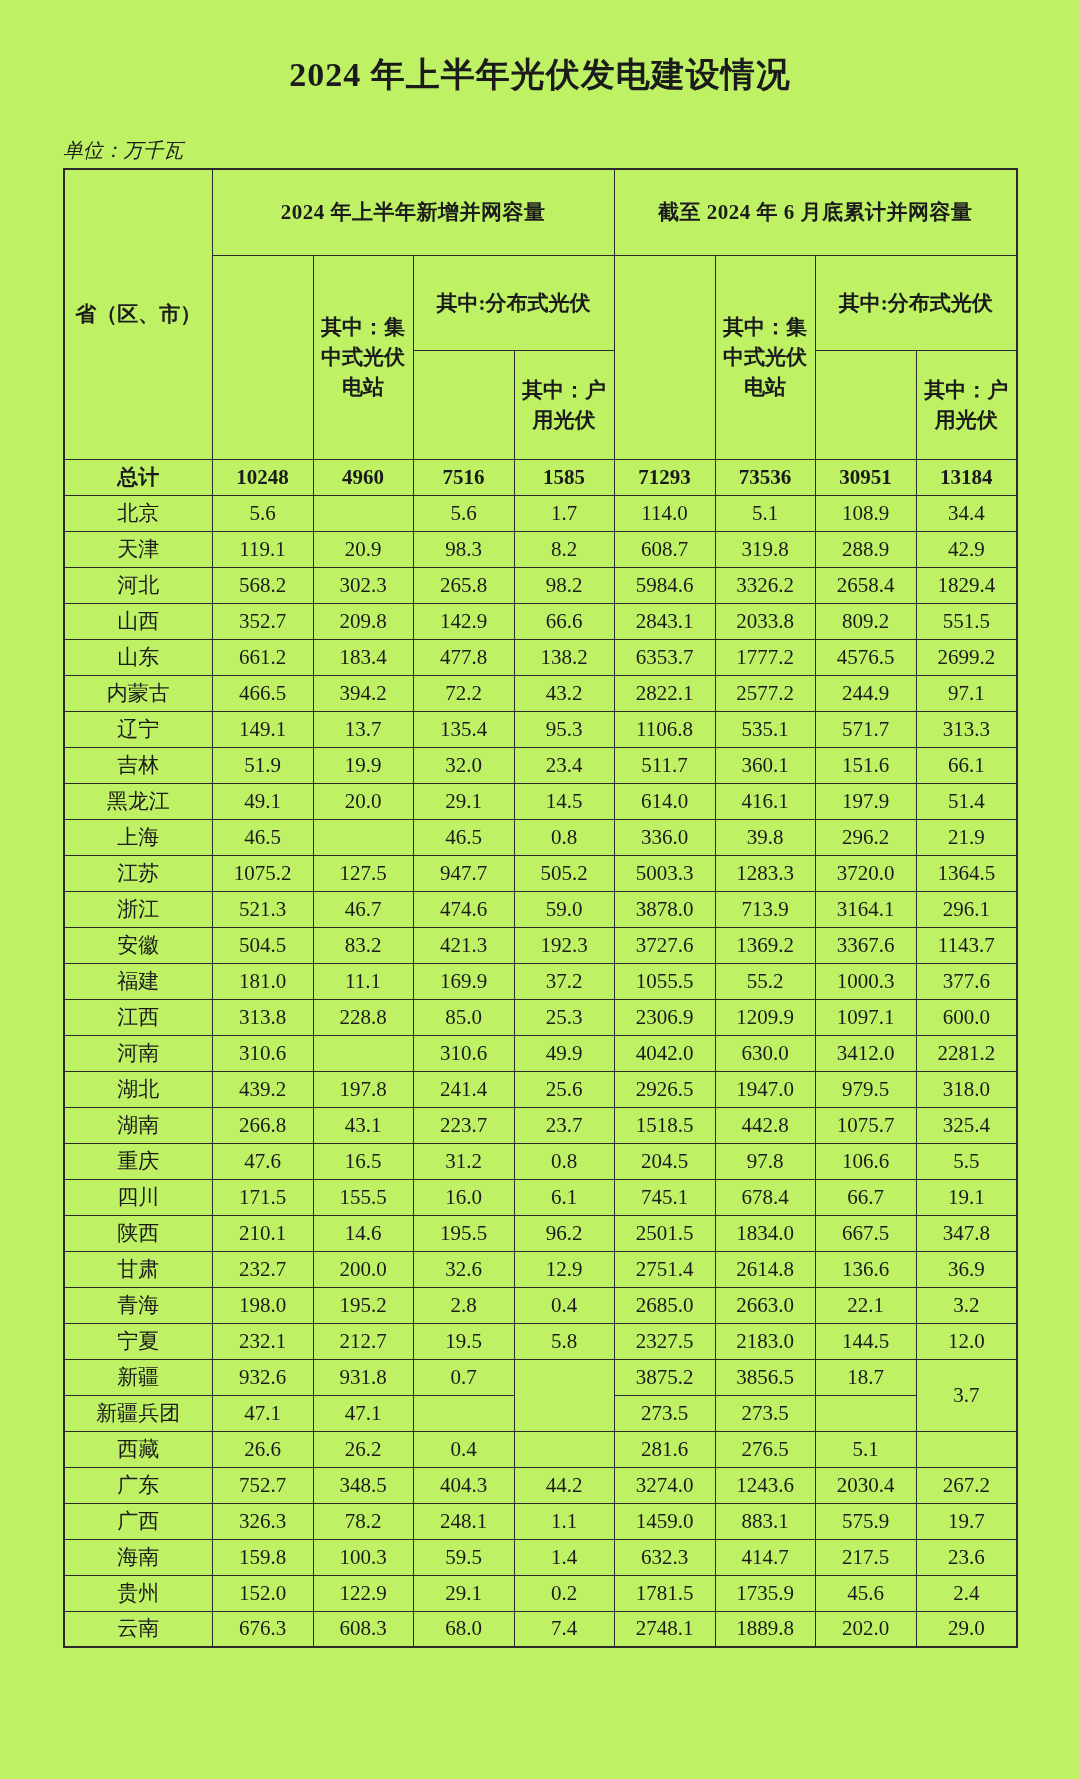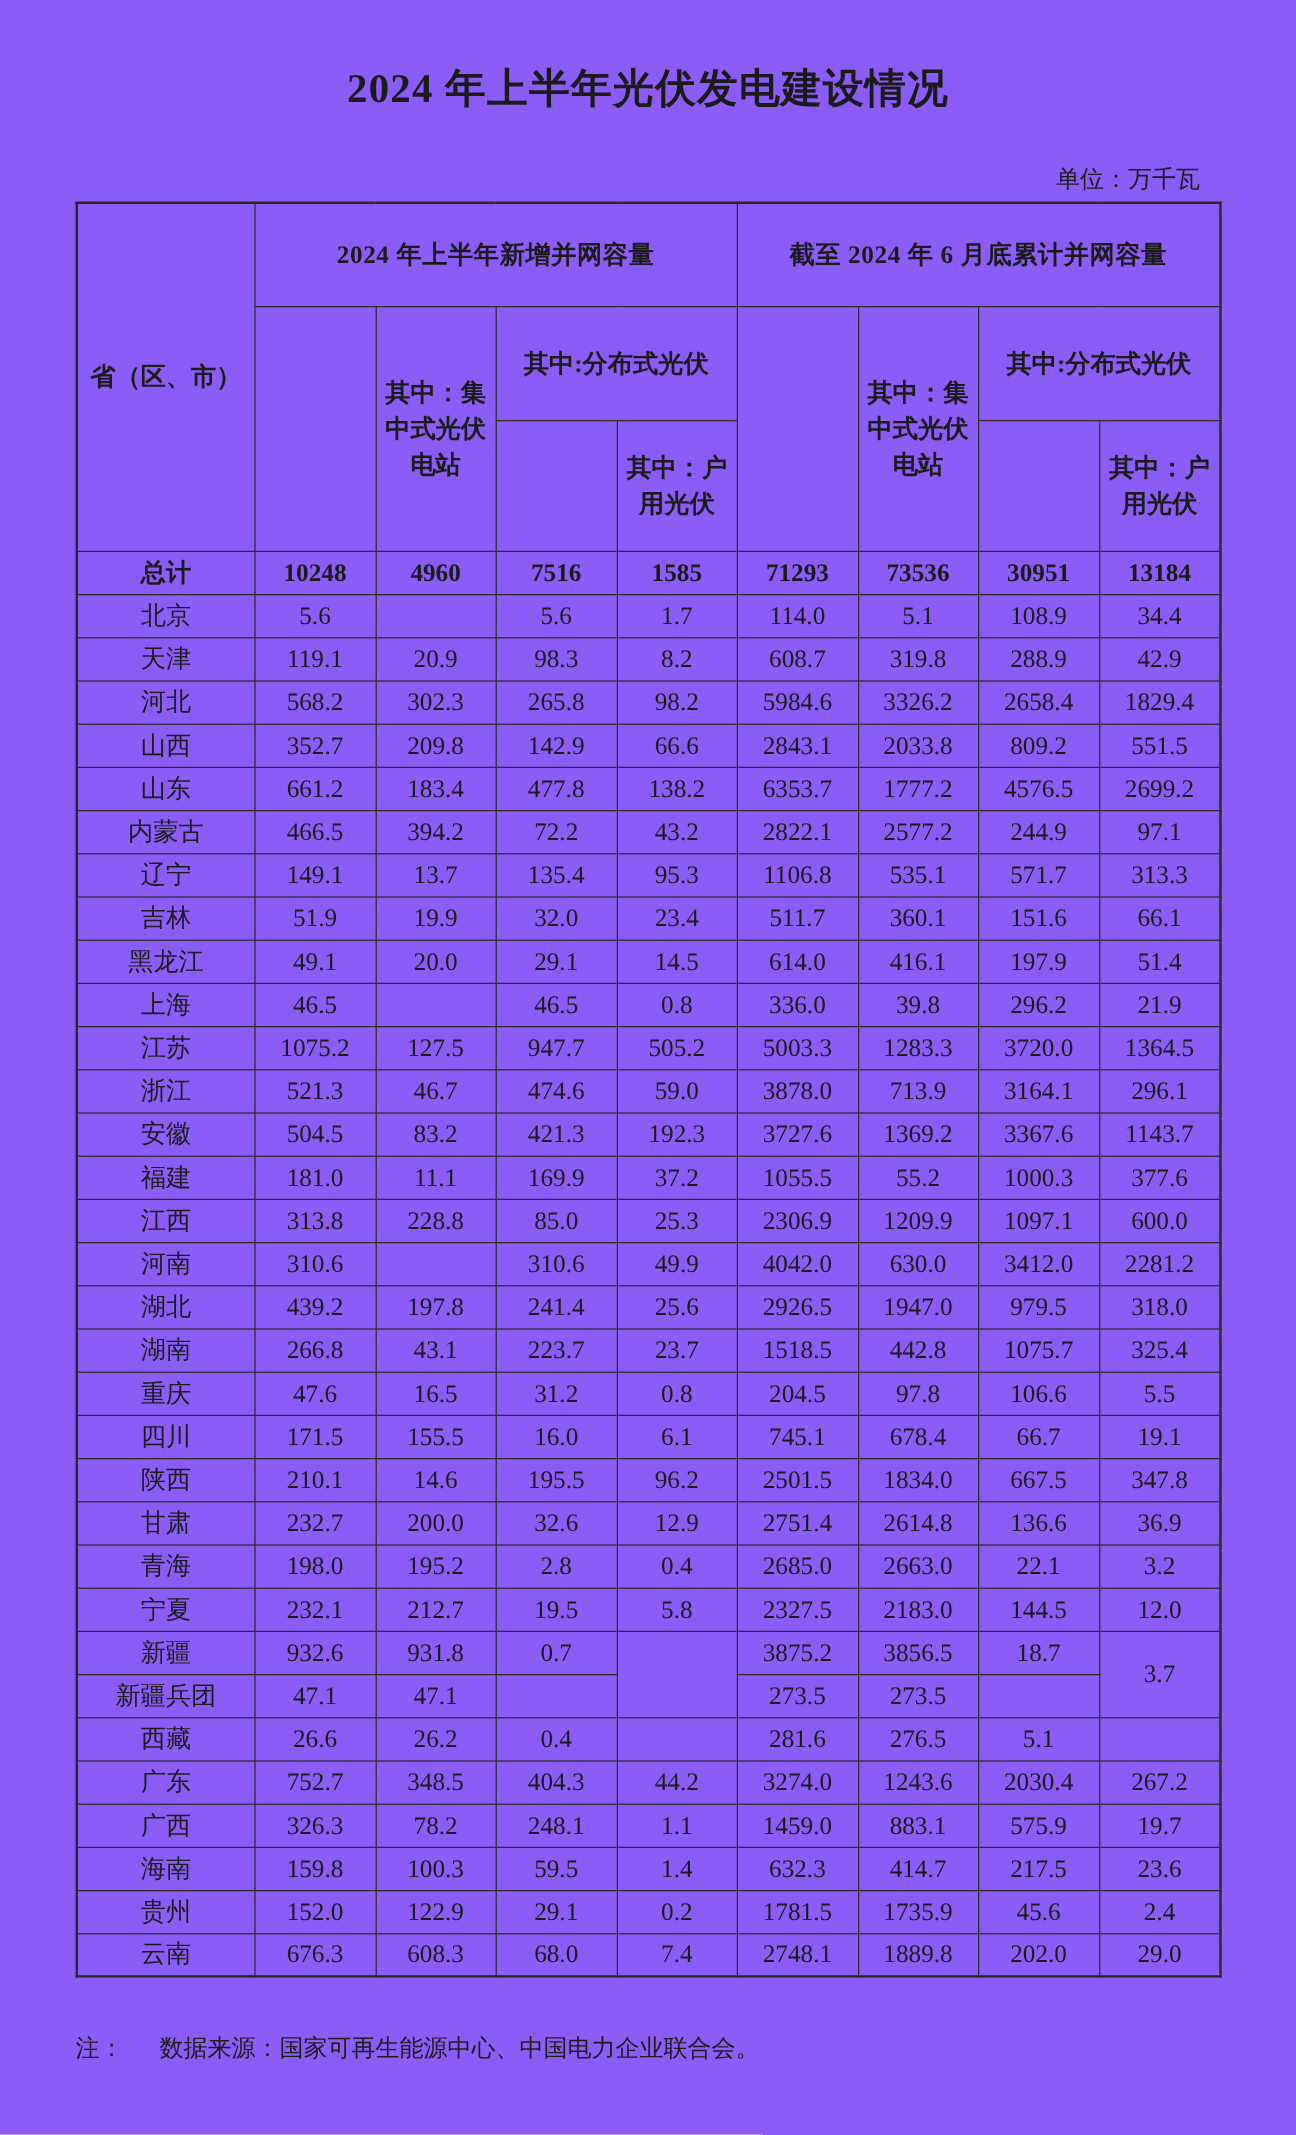--- a/index.html
+++ b/index.html
@@ -1,42 +1,43 @@
 <!DOCTYPE html>
 <html><head>
 <meta charset="utf-8">
 <style>
   html,body { margin:0; padding:0; background:#ffffff; }
   .page {
     position:relative;
     width:1080px;
     height:1779px;
     margin:0 auto;
-    background:#8b5cf6;
+    background:#bef264;
     font-family:"Liberation Serif","DejaVu Serif",serif;
     color:#1b1b1b;
     overflow:hidden;
   }
   .title {
     margin:0;
     padding-top:54px;
     text-align:center;
     font-size:34px;
     line-height:42px;
     font-weight:bold;
     letter-spacing:1px;
   }
   .unit-row {
     box-sizing:border-box;
     width:953px;
     margin:42px 0 6px 63px;
     padding-right:16px;
-    text-align:right;
+    text-align:left;
     font-size:20px;
     line-height:24px;
+    font-style:italic;
   }
   table.data {
     border-collapse:collapse;
     table-layout:fixed;
     width:953px;
     margin-left:63px;
     border:2px solid #2a2a2a;
   }
   table.data th, table.data td {
     border:1.5px solid #2a2a2a;
@@ -462,17 +463,14 @@
           <td>68.0</td>
           <td>7.4</td>
           <td>2748.1</td>
           <td>1889.8</td>
           <td>202.0</td>
           <td>29.0</td>
         </tr>
       </tbody>
   </table>
 
-  <div class="note">
-    <span class="note-prefix">注：</span><span>数据来源：国家可再生能源中心、中国电力企业联合会。</span>
-  </div>
 
 </div>
 
 </body></html>

